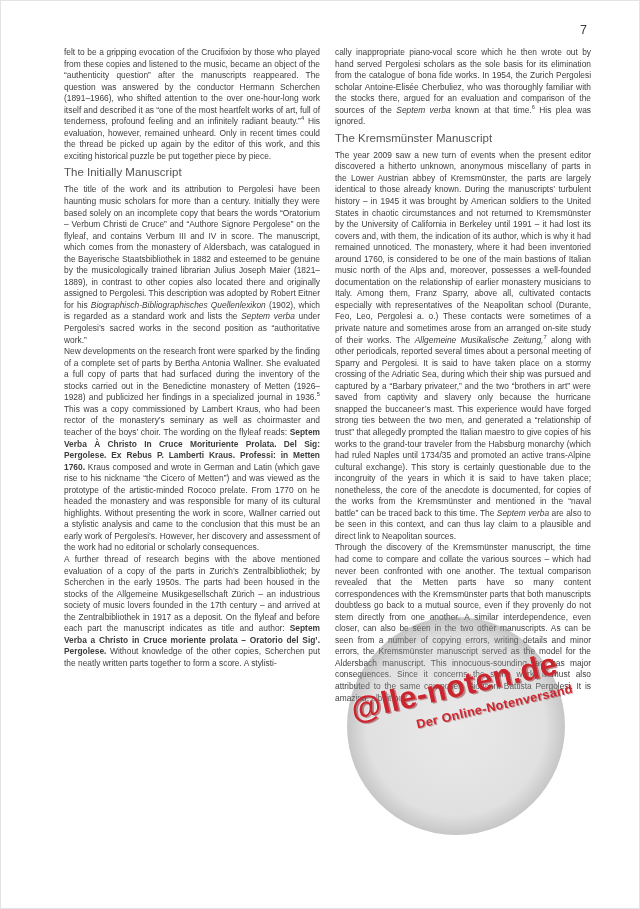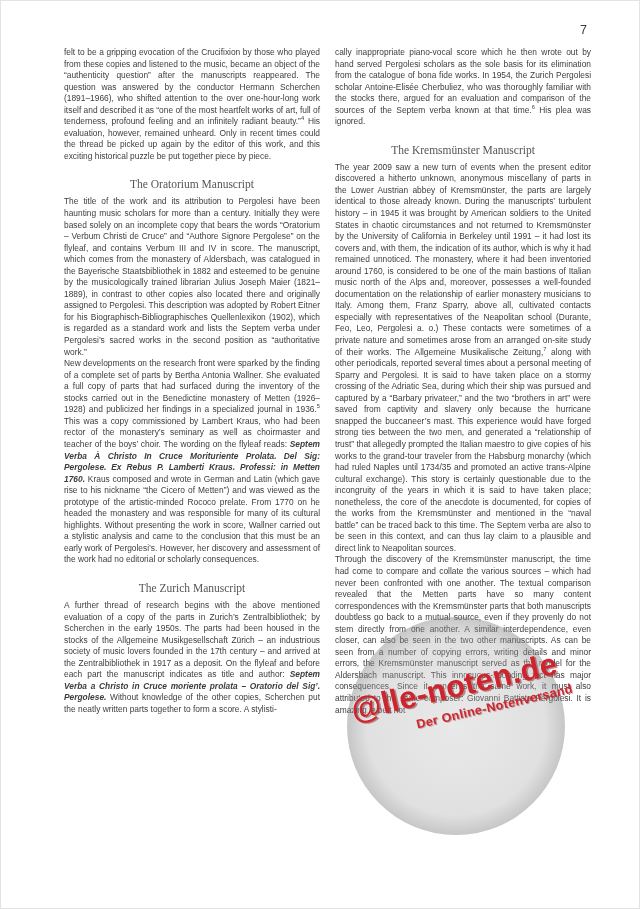--- a/index.html
+++ b/index.html
@@ -31,30 +31,29 @@
   .col { flex: 1 1 0; min-width: 0; }
   .col p {
     margin: 0;
     font-size: 8.4px;
     line-height: 11.55px;
     text-align: justify;
     hyphens: auto;
     color: #3d3d3d;
   }
   .col h2 {
-    margin: 16px 0 5px 0;
+    margin: 4px 0 5px 0;
     font-size: 11.5px;
     line-height: 13px;
     font-weight: 400;
     color: #555555;
-    text-align: center;
-    font-family: Liberation Serif, serif;
+    text-align: left;
   }
-  .seg-i  { }
-  .seg-bi { font-style: italic; font-weight: bold; }
+  .seg-i  { font-style: italic; }
+  .seg-bi { font-weight: bold; }
   .seg-sup { vertical-align: super; font-size: 68%; line-height: 0; }
 
   
   .watermark {
     position: absolute;
     left: 338px;
     top: 606px;
     width: 238px;
     height: 240px;
     pointer-events: none;
@@ -106,24 +105,23 @@
 <body>
 
 <div class="page">
 
   <div class="page-number">7</div>
 
   <div class="content">
 
     <div class="col">
       <p><span>felt to be a gripping evocation of the Crucifixion by those who played from these copies and listened to the music, became an object of the “authenticity question” after the manuscripts reappeared. The question was answered by the conductor Hermann Scherchen (1891–1966), who shifted attention to the over one-hour-long work itself and described it as “one of the most heartfelt works of art, full of tenderness, profound feeling and an infinitely radiant beauty.”</span><span class="seg-sup">4</span><span> His evaluation, however, remained unheard. Only in recent times could the thread be picked up again by the editor of this work, and this exciting historical puzzle be put together piece by piece.</span></p>
-      <h2>The Oratorium Manuscript</h2>
+      <h2>The Initially Manuscript</h2>
       <p><span>The title of the work and its attribution to Pergolesi have been haunting music scholars for more than a century. Initially they were based solely on an incomplete copy that bears the words “Oratorium – Verbum Christi de Cruce” and “Authore Signore Pergolese” on the flyleaf, and contains Verbum III and IV in score. The manuscript, which comes from the monastery of Aldersbach, was catalogued in the Bayerische Staatsbibliothek in 1882 and esteemed to be genuine by the musicologically trained librarian Julius Joseph Maier (1821–1889), in contrast to other copies also located there and originally assigned to Pergolesi. This description was adopted by Robert Eitner for his </span><span class="seg-i">Biographisch-Bibliographisches Quellenlexikon</span><span> (1902), which is regarded as a standard work and lists the </span><span class="seg-i">Septem verba</span><span> under Pergolesi’s sacred works in the second position as “authoritative work.”</span></p>
       <p><span>New developments on the research front were sparked by the finding of a complete set of parts by Bertha Antonia Wallner. She evaluated a full copy of parts that had surfaced during the inventory of the stocks carried out in the Benedictine monastery of Metten (1926–1928) and publicized her findings in a specialized journal in 1936.</span><span class="seg-sup">5</span><span> This was a copy commissioned by Lambert Kraus, who had been rector of the monastery’s seminary as well as choirmaster and teacher of the boys’ choir. The wording on the flyleaf reads: </span><span class="seg-bi">Septem Verba À Christo In Cruce Morituriente Prolata. Del Sig: Pergolese. Ex Rebus P. Lamberti Kraus. Professi: in Metten 1760.</span><span> Kraus composed and wrote in German and Latin (which gave rise to his nickname “the Cicero of Metten”) and was viewed as the prototype of the artistic-minded Rococo prelate. From 1770 on he headed the monastery and was responsible for many of its cultural highlights. Without presenting the work in score, Wallner carried out a stylistic analysis and came to the conclusion that this must be an early work of Pergolesi’s. However, her discovery and assessment of the work had no editorial or scholarly consequences.</span></p>
-      <h2>The Zurich Manuscript</h2>
       <p><span>A further thread of research begins with the above mentioned evaluation of a copy of the parts in Zurich’s Zentralbibliothek; by Scherchen in the early 1950s. The parts had been housed in the stocks of the Allgemeine Musikgesellschaft Zürich – an industrious society of music lovers founded in the 17th century – and arrived at the Zentralbibliothek in 1917 as a deposit. On the flyleaf and before each part the manuscript indicates as title and author: </span><span class="seg-bi">Septem Verba a Christo in Cruce moriente prolata – Oratorio del Sig’. Pergolese.</span><span> Without knowledge of the other copies, Scherchen put the neatly written parts together to form a score. A stylisti-</span></p>
     </div>
 
     <div class="col">
       <p><span>cally inappropriate piano-vocal score which he then wrote out by hand served Pergolesi scholars as the sole basis for its elimination from the catalogue of bona fide works. In 1954, the Zurich Pergolesi scholar Antoine-Elisée Cherbuliez, who was thoroughly familiar with the stocks there, argued for an evaluation and comparison of the sources of the </span><span class="seg-i">Septem verba</span><span> known at that time.</span><span class="seg-sup">6</span><span> His plea was ignored.</span></p>
       <h2>The Kremsmünster Manuscript</h2>
       <p><span>The year 2009 saw a new turn of events when the present editor discovered a hitherto unknown, anonymous miscellany of parts in the Lower Austrian abbey of Kremsmünster, the parts are largely identical to those already known. During the manuscripts’ turbulent history – in 1945 it was brought by American soldiers to the United States in chaotic circumstances and not returned to Kremsmünster by the University of California in Berkeley until 1991 – it had lost its covers and, with them, the indication of its author, which is why it had remained unnoticed. The monastery, where it had been inventoried around 1760, is considered to be one of the main bastions of Italian music north of the Alps and, moreover, possesses a well-founded documentation on the relationship of earlier monastery musicians to Italy. Among them, Franz Sparry, above all, cultivated contacts especially with representatives of the Neapolitan school (Durante, Feo, Leo, Pergolesi a. o.) These contacts were sometimes of a private nature and sometimes arose from an arranged on-site study of their works. The </span><span class="seg-i">Allgemeine Musikalische Zeitung,</span><span class="seg-sup">7</span><span> along with other periodicals, reported several times about a personal meeting of Sparry and Pergolesi. It is said to have taken place on a stormy crossing of the Adriatic Sea, during which their ship was pursued and captured by a “Barbary privateer,” and the two “brothers in art” were saved from captivity and slavery only because the hurricane snapped the buccaneer’s mast. This experience would have forged strong ties between the two men, and generated a “relationship of trust” that allegedly prompted the Italian maestro to give copies of his works to the grand-tour traveler from the Habsburg monarchy (which had ruled Naples until 1734/35 and promoted an active trans-Alpine cultural exchange). This story is certainly questionable due to the incongruity of the years in which it is said to have taken place; nonetheless, the core of the anecdote is documented, for copies of the works from the Kremsmünster and mentioned in the “naval battle” can be traced back to this time. The </span><span class="seg-i">Septem verba</span><span> are also to be seen in this context, and can thus lay claim to a plausible and direct link to Neapolitan sources.</span></p>
       <p><span>Through the discovery of the Kremsmünster manuscript, the time had come to compare and collate the various sources – which had never been confronted with one another. The textual comparison revealed that the Metten parts have so many content correspondences with the Kremsmünster parts that both manuscripts doubtless go back to a mutual source, even if they provenly do not stem directly from one another. A similar interdependence, even closer, can also be seen in the two other manuscripts. As can be seen from a number of copying errors, writing details and minor errors, the Kremsmünster manuscript served as the model for the Aldersbach manuscript. This innocuous-sounding fact has major consequences. Since it concerns the same work, it must also attributed to the same composer: Giovanni Battista Pergolesi. It is amazing, albeit not</span></p>
     </div>
 

